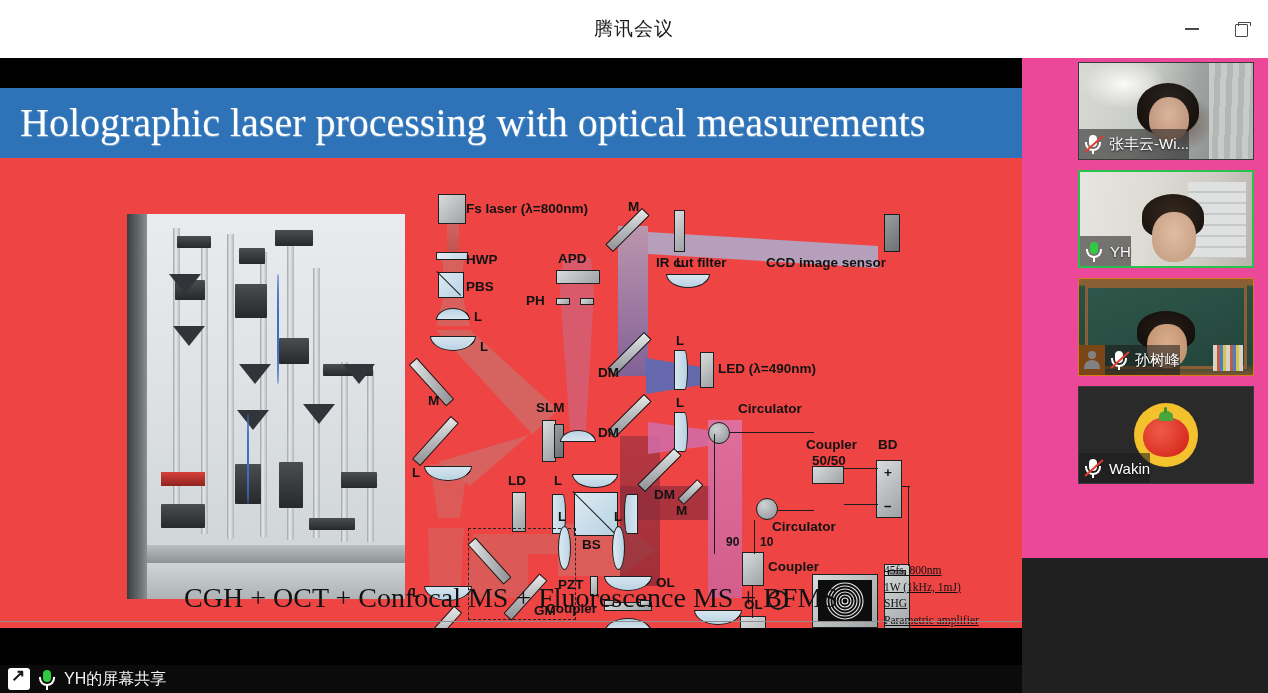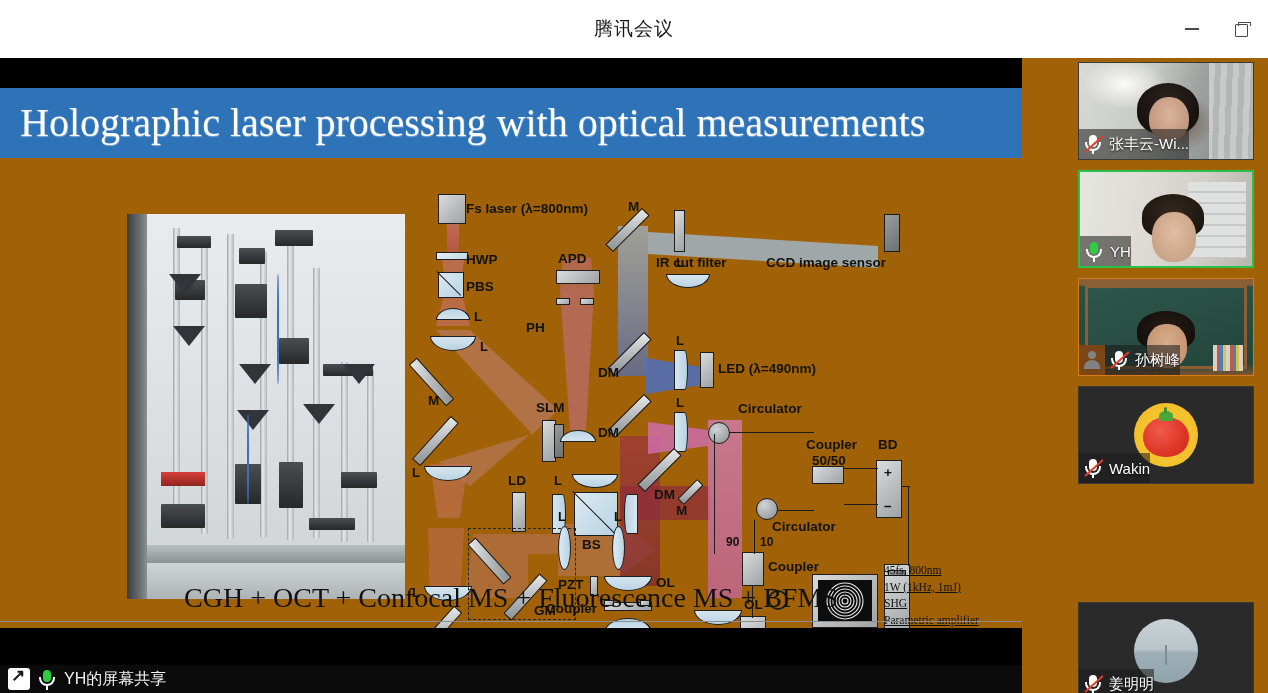--- a/index.html
+++ b/index.html
@@ -42,21 +42,21 @@
     border-radius: 1px 1px 0 0;
   }
 
   
   #share-area {
     position: absolute; left: 0; top: 58px; width: 1022px; height: 607px;
     background: #000000; overflow: hidden;
   }
   #slide {
     position: absolute; left: 0; top: 30px; width: 1022px; height: 540px;
-    background: #a16207; overflow: hidden;
+    background: #ef4444; overflow: hidden;
   }
   #slide-banner {
     position: absolute; left: 0; top: 0; width: 1022px; height: 70px;
     background: #2e73b8;
   }
   #slide-title {
     position: absolute; left: 20px; top: 0; width: 990px; height: 70px;
     line-height: 70px;
     font-family: "Liberation Serif", serif;
     font-size: 40px; color: #ffffff; font-weight: 400;
@@ -218,22 +218,22 @@
     border: 2px solid #ffffff; border-top: none;
     border-radius: 0 0 9px 9px;
   }
   .mic-on .stem {
     position: absolute; left: 8px; top: 17px; width: 2px; height: 5px; background: #fff;
   }
   #share-label { color: #f2f2f2; font-size: 16px; white-space: nowrap; }
 
   
   #rail {
-    position: absolute; left: 1022px; top: 58px; width: 246px; height: 635px;
-    background: #a16207; overflow: hidden;
+    position: absolute; left: 1022px; top: 58px; width: 246px; height: 500px;
+    background: #ec4899; overflow: hidden;
   }
   .tile {
     position: absolute; left: 56px; width: 176px; height: 98px;
     background: #2a2a2a; border: 1.5px solid #3a3a3a; overflow: hidden;
   }
   .tile.active { border: 2px solid #27c24c; text-decoration: underline; }
   .tile.host-highlight { border: 1.5px solid #d97a1a; }
   .tile-video { position: absolute; inset: 0; }
   .tile-footer {
     position: absolute; left: 0; bottom: 0; height: 30px;
@@ -617,21 +617,21 @@
         <div class="lb l1" style="left:4px;   top:388px;">L</div>
 
         <div class="lb" style="left:128px; top:203px;">SLM</div>
         <div class="lb" style="left:100px; top:276px;">LD</div>
         <div class="lb l1" style="left:146px; top:276px;">L</div>
         <div class="lb" style="left:174px; top:340px;">BS</div>
         <div class="lb l1" style="left:150px; top:312px;">L</div>
         <div class="lb l1" style="left:206px; top:312px;">L</div>
         <div class="lb" style="left:126px; top:406px;">GM</div>
         <div class="lb" style="left:150px; top:54px;">APD</div>
-        <div class="lb" style="left:118px; top:96px;margin-top:27px;">PH</div>
+        <div class="lb" style="left:118px; top:96px;">PH</div>
         <div class="lb" style="left:190px; top:168px;">DM</div>
         <div class="lb" style="left:190px; top:228px;">DM</div>
         <div class="lb" style="left:246px; top:290px;">DM</div>
         <div class="lb" style="left:220px; top:2px;">M</div>
         <div class="lb" style="left:248px; top:58px;">IR cut filter</div>
         <div class="lb" style="left:358px; top:58px;">CCD image sensor</div>
         <div class="lb l1" style="left:268px; top:58px;">L</div>
         <div class="lb l1" style="left:268px; top:136px;">L</div>
         <div class="lb" style="left:310px; top:164px;">LED (λ=490nm)</div>
         <div class="lb l1" style="left:268px; top:198px;">L</div>

